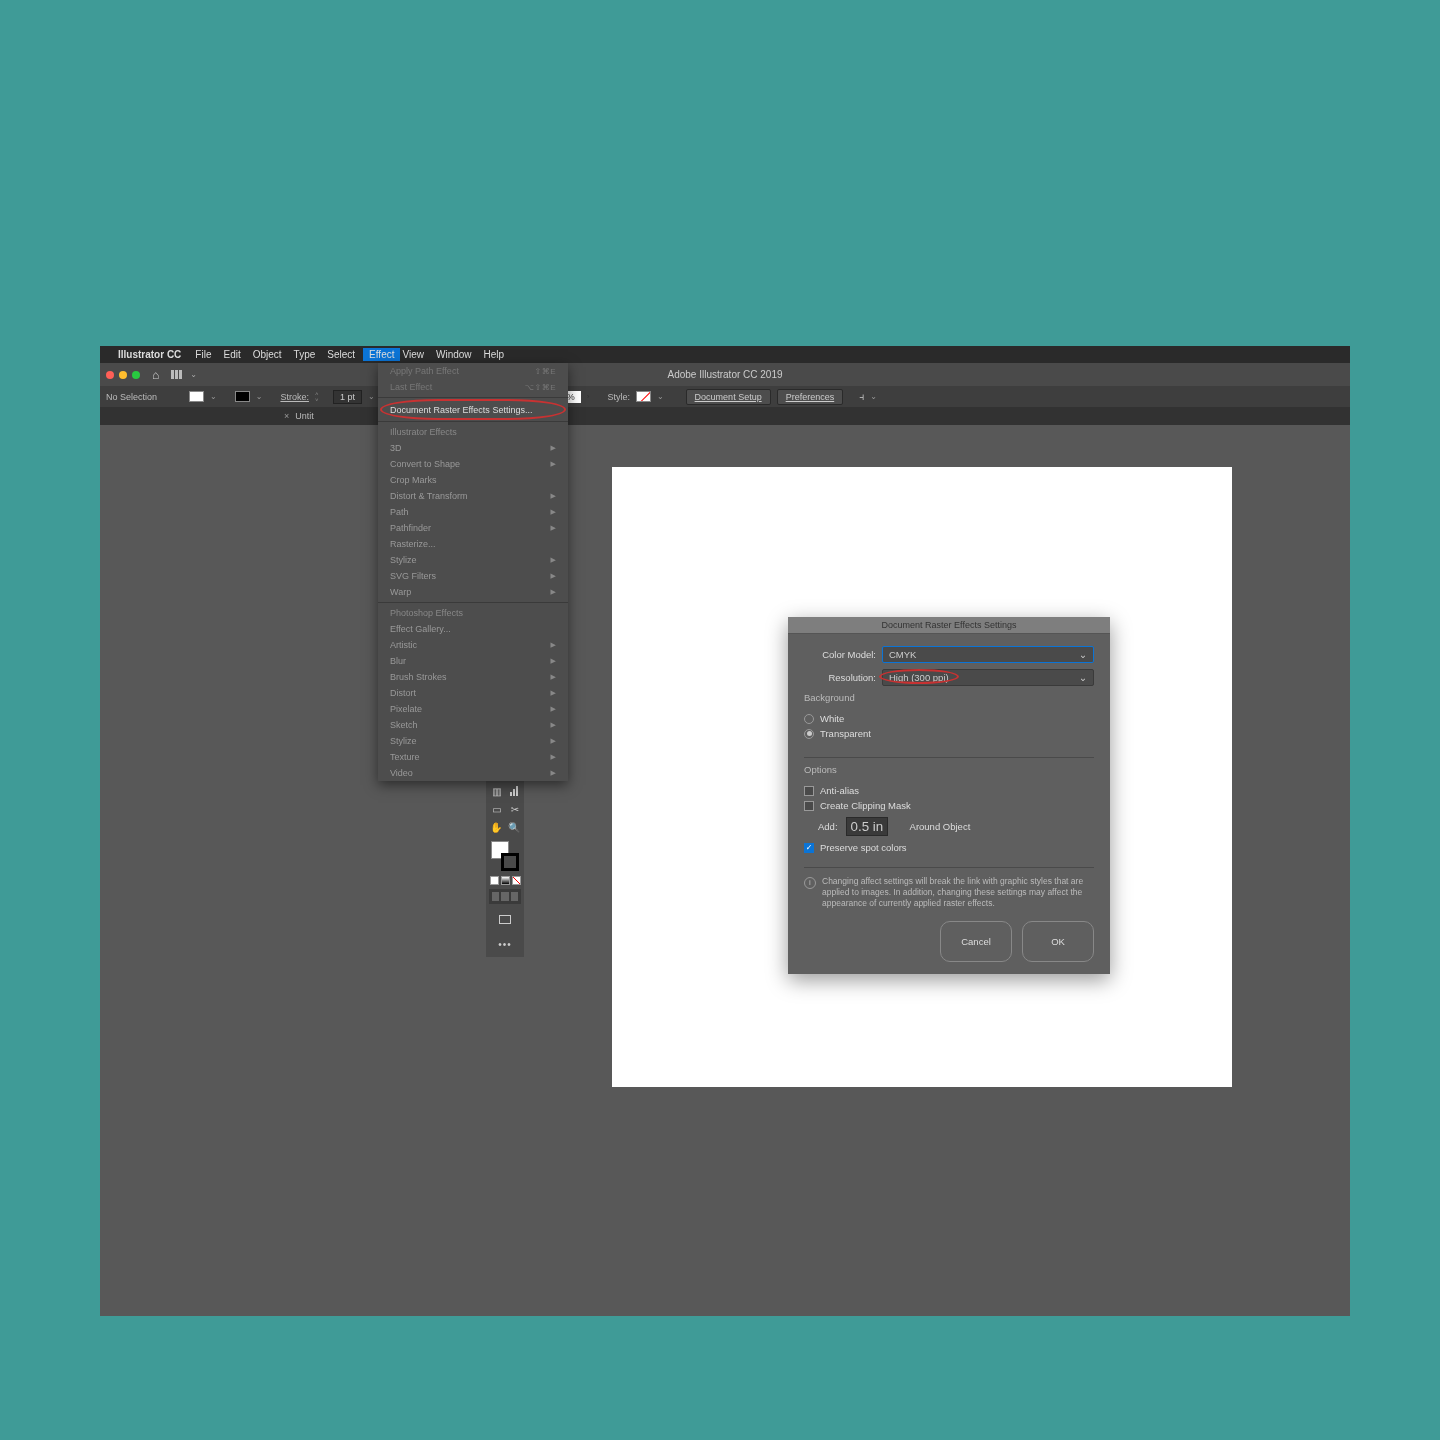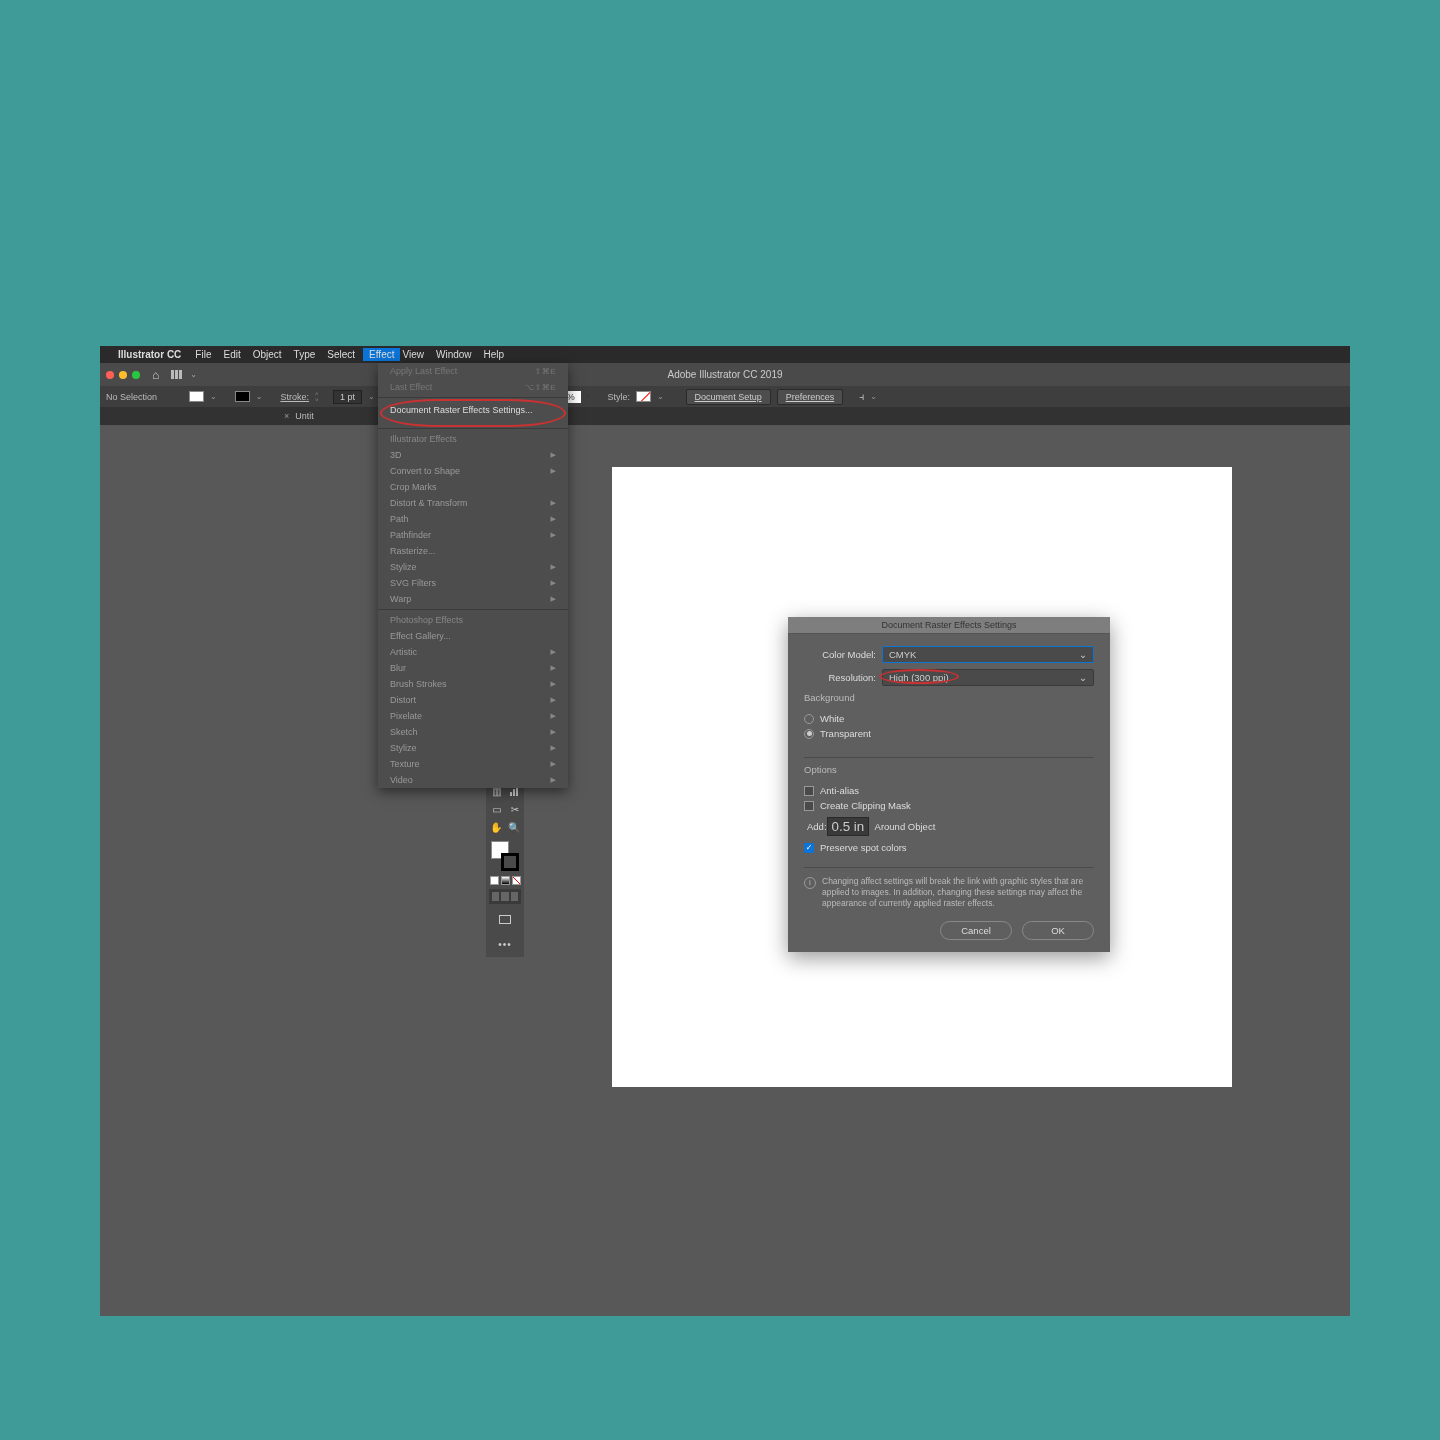--- a/index.html
+++ b/index.html
@@ -74,21 +74,21 @@
 .radio-row, .check-row { display:flex; align-items:center; gap:6px; margin:4px 0; }
 .radio { width:10px; height:10px; border-radius:50%; border:1px solid #999; display:flex; align-items:center; justify-content:center; }
 .radio.checked::after { content:''; width:5px; height:5px; border-radius:50%; background:#ccc; }
 .checkbox { width:10px; height:10px; border:1px solid #999; background:#4a4a4a; display:flex; align-items:center; justify-content:center; }
 .checkbox.checked { background:#0b74d6; border-color:#0b74d6; }
 .checkbox.checked::after { content:'✓'; font-size:8px; color:#fff; }
 .add-input { background:#3a3a3a; border:1px solid #2a2a2a; padding:1px 4px; width:42px; color:#ccc; }
 .info-row { display:flex; gap:6px; font-size:8.5px; color:#bbb; margin:8px 0; line-height:1.3; }
 .info-icon { width:12px; height:12px; border:1px solid #999; border-radius:50%; display:flex; align-items:center; justify-content:center; font-size:8px; flex-shrink:0; margin-top:1px; }
 .dlg-buttons { display:flex; justify-content:flex-end; gap:10px; padding:4px 0 2px; }
-.dlg-btn { width:72px; padding:3px 0; text-align:center; border-radius:10px; border:1px solid #888; background:#5f5f5f; color:#ddd; font-size:9.5px; }
+.dlg-btn { width:72px; padding:14px 0; text-align:center; border-radius:10px; border:1px solid #888; background:#5f5f5f; color:#ddd; font-size:9.5px; }
 .nudge { width:10px; height:13px; display:flex; flex-direction:column; justify-content:center; color:#888; font-size:6px; line-height:6px; margin-right:2px; }
 </style>
 </head>
 <body>
 
 <div class="app-window">
 
   <div class="menubar">
     <span class="apple-icon"></span>
     <span class="app-name">Illustrator CC</span>
@@ -155,29 +155,29 @@
     <span class="close-x">×</span>
     <span>Untit</span>
   </div>
 
   <div class="canvas-area">
     <div class="artboard"></div>
   </div>
 
   <div class="effect-menu">
     <div class="em-row dim">
-      <span>Apply Last Effect</span>
+      <span>Apply Path Effect</span>
       <span class="shortcut">⇧⌘E</span>
     </div>
     <div class="em-row dim">
       <span>Last Effect</span>
       <span class="shortcut">⌥⇧⌘E</span>
     </div>
     <div class="em-sep"></div>
-    <div class="em-row highlighted" style="color:#ddd; padding-top:5px; padding-bottom:11px;">
+    <div class="em-row highlighted" style="color:#ddd; padding-top:5px; padding-bottom:4px;">
       <span>Document Raster Effects Settings...</span>
       <span class="red-circle1"></span>
     </div>
     <div class="em-sep"></div>
     <div class="em-section">Illustrator Effects</div>
     <div class="em-row sub">
         <span>3D</span>
       </div>
     <div class="em-row sub">
         <span>Convert to Shape</span>
@@ -310,21 +310,21 @@
       <div class="dlg-group-label">Options</div>
       <div style="padding:2px 0">
         <div class="check-row">
           <span class="checkbox"></span>
           <span>Anti-alias</span>
         </div>
         <div class="check-row">
           <span class="checkbox"></span>
           <span>Create Clipping Mask</span>
         </div>
-        <div class="check-row" style="gap:0; margin:6px 3px">
+        <div class="check-row" style="gap:8px; margin:6px 14px">
           <span>Add:</span>
           <input class="add-input" value="0.5 in" style="">
           <span style="width:6px"></span>
           <span>Around Object</span>
         </div>
         <div class="check-row">
           <span class="checkbox checked"></span>
           <span>Preserve spot colors</span>
         </div>
       </div>

